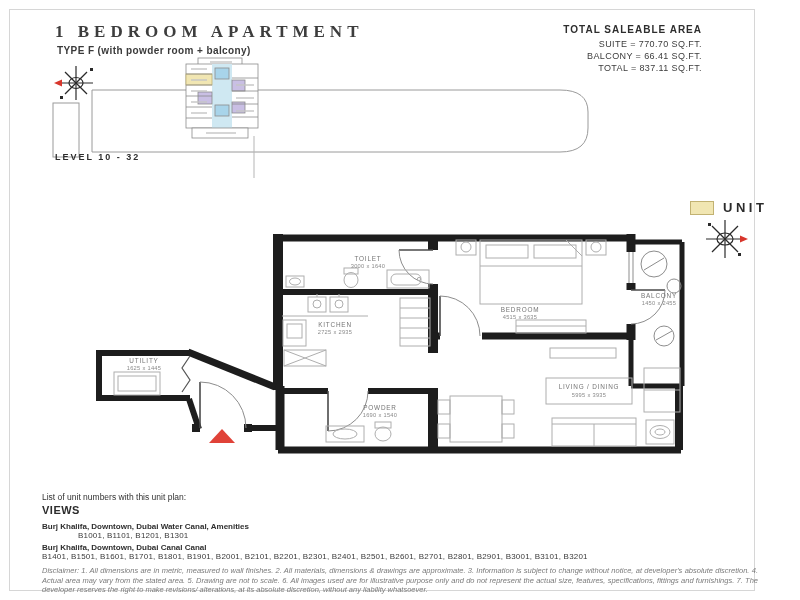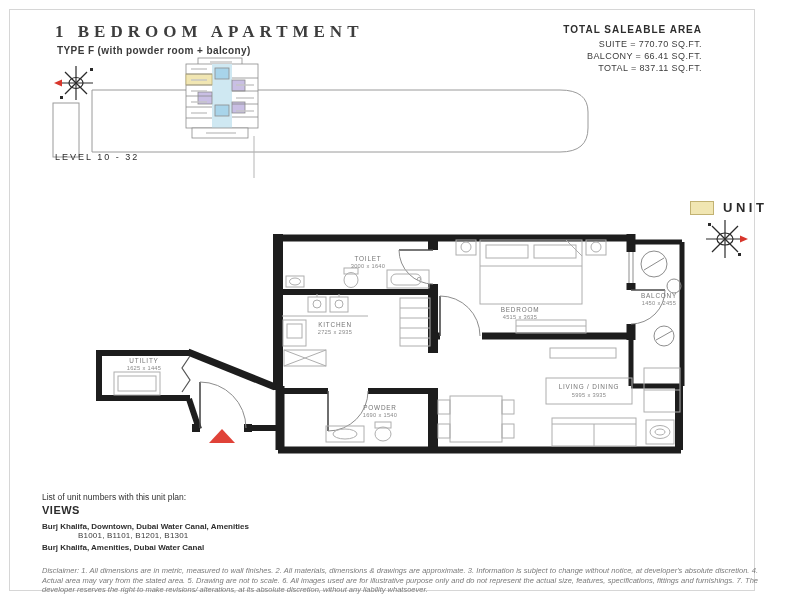--- a/index.html
+++ b/index.html
@@ -10,21 +10,21 @@
   
   .title{position:absolute;left:55px;top:22px;font-family:"Liberation Serif",serif;
          font-size:17px;font-weight:600;letter-spacing:5px;color:#3d3d3d;}
   .subtitle{position:absolute;left:57px;top:45px;font-size:10px;font-weight:bold;
             letter-spacing:.4px;color:#3a3a3a;}
   .area{position:absolute;right:62px;top:24px;text-align:right;}
   .area .h{font-size:10px;font-weight:bold;letter-spacing:1px;color:#2e2e2e;margin-bottom:3px;}
   .area .l{font-size:9px;color:#3c3c3c;line-height:12px;letter-spacing:.4px;text-align:right;}
   
   .keyplan{position:absolute;left:40px;top:56px;}
-  .level{position:absolute;left:55px;top:152px;font-size:9px;font-weight:normal;
+  .level{position:absolute;left:55px;top:152px;font-size:9px;font-weight:bold;
          letter-spacing:2px;color:#2e2e2e;}
   
   .legend{position:absolute;left:690px;top:160px;width:80px;margin-top:40px;}
   .legend .row{display:flex;align-items:center;gap:9px;}
   .swatch{width:22px;height:12px;background:#f1e6b2;border:1px solid #c2b272;}
   .unitlbl{font-size:13px;font-weight:600;letter-spacing:3.5px;color:#2b2b2b;}
   .plan{position:absolute;left:88px;top:228px;}
   
   .listintro{position:absolute;left:42px;top:492px;font-size:8.5px;color:#333;}
   .views{position:absolute;left:42px;top:504px;font-size:11px;font-weight:bold;
@@ -321,16 +321,17 @@
 
       <text class="rn" x="501" y="161">LIVING / DINING</text>
       <text class="rd" x="501" y="169">5995 x 3935</text>
     </g>
   </svg>
 
   <div class="listintro">List of unit numbers with this unit plan:</div>
   <div class="views">VIEWS</div>
   <div class="grp-v1">Burj Khalifa, Downtown, Dubai Water Canal, Amenities</div>
   <div class="grp-u1">B1001, B1101, B1201, B1301</div>
-  <div class="grp-v2">Burj Khalifa, Amenities, Dubai Water Canal</div>
+  <div class="grp-v2">Burj Khalifa, Downtown, Dubai Canal Canal</div>
+  <div class="grp-u2">B1401, B1501, B1601, B1701, B1801, B1901, B2001, B2101, B2201, B2301, B2401, B2501, B2601, B2701, B2801, B2901, B3001, B3101, B3201</div>
 
   <div class="disclaimer">Disclaimer: 1. All dimensions are in metric, measured to wall finishes. 2. All materials, dimensions &amp; drawings are approximate. 3. Information is subject to change without notice, at developer's absolute discretion. 4. Actual area may vary from the stated area. 5. Drawing are not to scale. 6. All images used are for illustrative purpose only and do not represent the actual size, features, specifications, fittings and furnishings. 7. The developer reserves the right to make revisions/ alterations, at its absolute discretion, without any liability whatsoever.</div>
 </div>
 
 </body></html>

